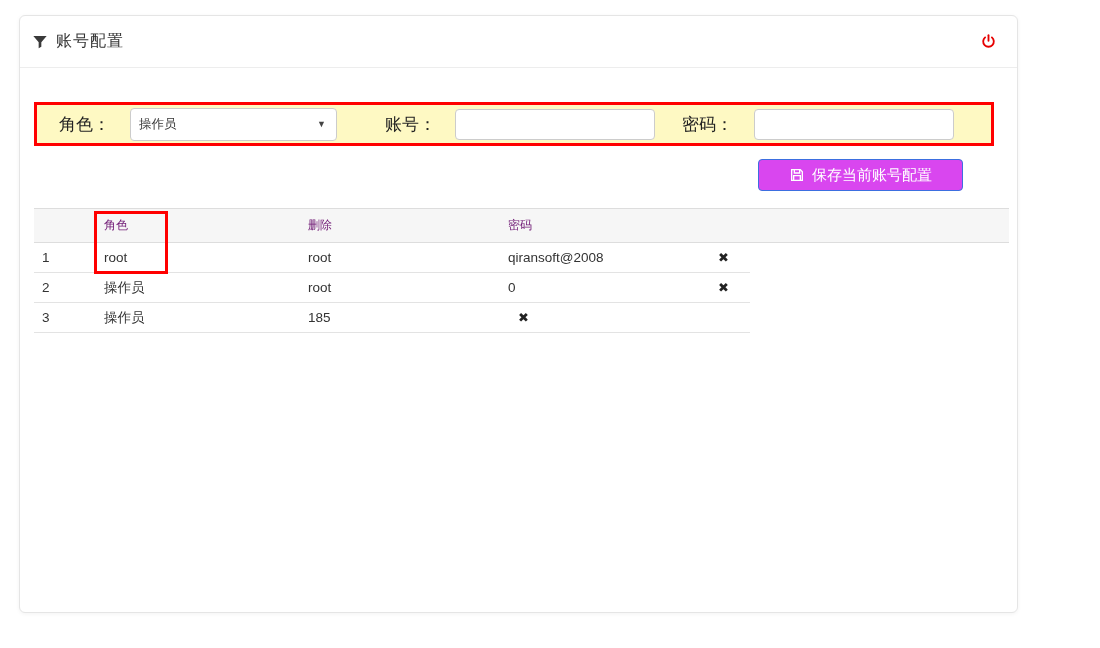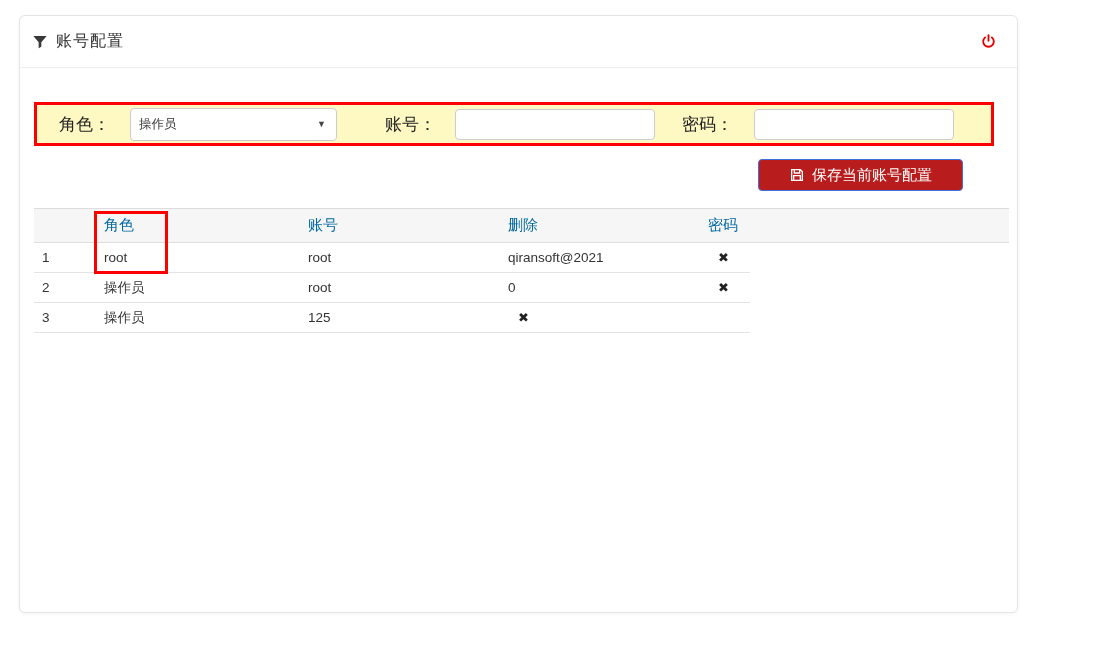--- a/index.html
+++ b/index.html
@@ -33,30 +33,30 @@
     font-size: 9px; color: #444; }
   .lbl-account { margin-left: 48px; text-align: right; }
   .lbl-password { margin-left: 27px; }
   .txt-input { width: 200px; height: 31px; border: 1px solid #ccc; border-radius: 4px;
     background: #fff; font-size: 13px; color: #333; padding: 0 8px; outline: none; }
   .inp-account { margin-left: 19px; }
   .inp-password { margin-left: 21px; }
 
   
   .save-btn { position: absolute; left: 738px; top: 143px; width: 205px; height: 32px;
-    background: #b91c1c; border: 1px solid #3d6fe0; border-radius: 4px; color: #fff;
+    background: #d946ef; border: 1px solid #3d6fe0; border-radius: 4px; color: #fff;
     font-size: 15px; display: flex; align-items: center; justify-content: center;
     gap: 7px; cursor: pointer; font-family: inherit; }
   .save-btn svg { width: 16px; height: 16px; }
 
   
   .thead { position: absolute; left: 14px; top: 192px; width: 975px; height: 35px;
     background: #f6f6f6; border-top: 1px solid #dddddd; border-bottom: 1px solid #dddddd;
     display: grid; grid-template-columns: 70px 204px 200px 200px 1fr; align-items: center; }
-  .th { font-size: 15px; color: #0369a1; }
+  .th { font-size: 12px; color: #701a75; }
   .tbody { position: absolute; left: 14px; top: 227px; width: 716px; }
   .trow { height: 30px; border-bottom: 1px solid #e3e3e3; display: grid;
     grid-template-columns: 70px 204px 200px 200px 42px; align-items: center; background: #fff; }
   .cell { font-size: 13.5px; color: #333; white-space: nowrap; }
   .c-num { padding-left: 8px; }
   .del-x { font-size: 13px; color: #222; font-weight: bold; cursor: pointer; padding-left: 10px;
     display: inline-block; }
 
   
   .annot-role { position: absolute; left: 74px; top: 195px; width: 74px; height: 63px;
@@ -100,45 +100,44 @@
         <path d="M4 4h13l3 3v13H4V4z"></path>
         <path d="M8 4v5h8V4"></path>
         <path d="M7 20v-7h10v7"></path>
       </svg>
       <span>保存当前账号配置</span>
     </button>
 
     <div class="thead">
       <div class="th"></div>
       <div class="th">角色</div>
-      <div class="th">账号</div>
       <div class="th">删除</div>
       <div class="th">密码</div>
     </div>
 
     <div class="tbody">
   <div class="trow">
     <div class="cell c-num">1</div>
     <div class="cell">root</div>
     <div class="cell">root</div>
-    <div class="cell">qiransoft@2021</div>
+    <div class="cell">qiransoft@2008</div>
     <div class="cell"><span class="del-x">✖</span></div>
   </div>
 
   <div class="trow">
     <div class="cell c-num">2</div>
     <div class="cell">操作员</div>
     <div class="cell">root</div>
     <div class="cell">0</div>
     <div class="cell"><span class="del-x">✖</span></div>
   </div>
 
   <div class="trow">
     <div class="cell c-num">3</div>
     <div class="cell">操作员</div>
-    <div class="cell">125</div>
+    <div class="cell">185</div>
     <div class="cell"><span class="del-x">✖</span></div>
   </div>
 </div>
 
     <div class="annot-role"></div>
   </div>
 </div>
 
 </body></html>

